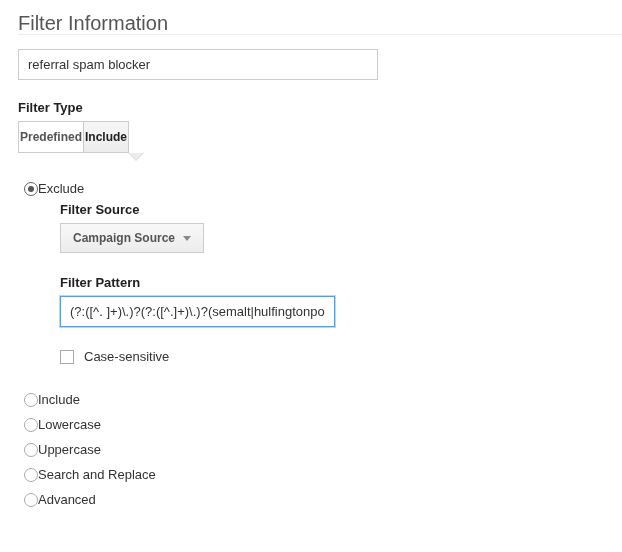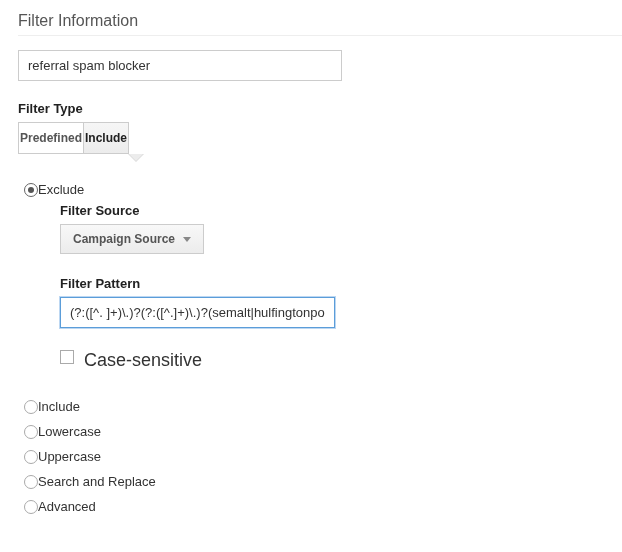--- a/index.html
+++ b/index.html
@@ -5,23 +5,22 @@
   * { box-sizing: border-box; }
   body {
     margin: 0;
     padding: 12px 18px;
     font-family: Arial, Helvetica, sans-serif;
     color: #212121;
     background: #fff;
     width: 622px;
   }
   .section-header {
-    font-size: 16px;
+    font-size: 20px;
     color: #555;
-    padding-bottom: 6px;
     margin-bottom: 14px;
     position: relative;
   }
   .section-header::after {
     content: "";
     position: absolute;
     left: 0;
     right: -18px;
     bottom: 0;
     height: 1px;
@@ -30,21 +29,21 @@
   .fld-label {
     font-weight: bold;
     font-size: 13px;
     margin-bottom: 6px;
     color: #212121;
   }
   .text-input {
     border: 1px solid #ccc;
     padding: 7px 9px;
     font-size: 13px;
-    width: 324px;
+    width: 360px;
     color: #333;
     font-family: inherit;
   }
   .block { margin-bottom: 20px; }
 
   
   .tabs {
     display: flex;
     position: relative;
   }
@@ -135,22 +134,23 @@
     outline: 1px solid #bcd7f2;
     padding: 7px 9px;
     font-size: 13px;
     width: 275px;
     color: #333;
     font-family: inherit;
   }
 
   .checkbox-line {
     display: flex;
+    align-items: center;
     gap: 10px;
-    font-size: 18px;
+    font-size: 13px;
     color: #333;
     cursor: pointer;
   }
   .checkbox {
     width: 14px; height: 14px;
     border: 1px solid #aaa;
     background: #fff;
   }
 
   .radio-group { margin-left: 6px; margin-top: 28px; }

